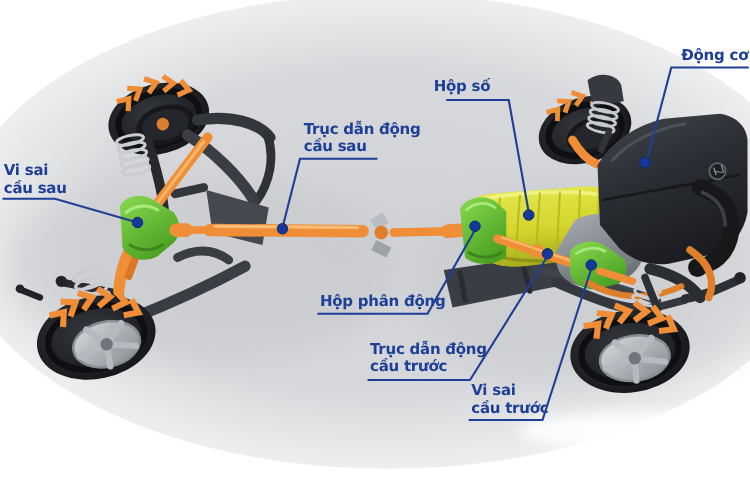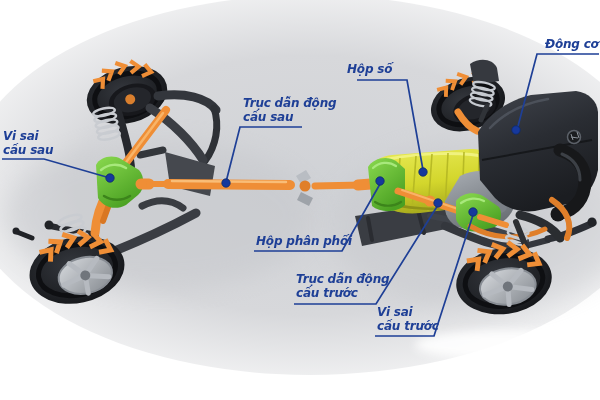--- a/index.html
+++ b/index.html
@@ -3,21 +3,21 @@
 <meta charset="utf-8">
 <style>
   html,body{margin:0;padding:0;background:#ffffff;}
   #stage{
     position:relative;width:600px;height:400px;overflow:hidden;background:#ffffff;
     font-family:"DejaVu Sans","Liberation Sans",sans-serif;
   }
   #scene{position:absolute;left:0;top:0;}
   .lbl{
     position:absolute;
-    font-style:italic;font-weight:bold;font-size:12px;line-height:1.17;
+    font-weight:bold;font-size:12px;line-height:1.17;
     color:#1e3f96;white-space:pre-line;letter-spacing:-0.2px;
     pointer-events:none;
   }
 </style>
 </head>
 <body>
 
 <div id="stage">
 
 <svg id="scene" width="600" height="400" viewBox="0 0 600 400">
@@ -285,19 +285,19 @@
     <circle cx="473" cy="212" r="4.2"></circle>
   </g>
 </svg>
 
 <div class="lbl" style="left:3px;top:129px;">Vi sai
 cầu sau</div>
 <div class="lbl" style="left:243px;top:96px;">Trục dẫn động
 cầu sau</div>
 <div class="lbl" style="left:347px;top:62px;">Hộp số</div>
 <div class="lbl" style="left:545px;top:37px;">Động cơ</div>
-<div class="lbl" style="left:256px;top:234px;">Hộp phân phối</div>
+<div class="lbl" style="left:256px;top:234px;">Hộp phân động</div>
 <div class="lbl" style="left:296px;top:272px;">Trục dẫn động
 cầu trước</div>
 <div class="lbl" style="left:377px;top:305px;">Vi sai
 cầu trước</div>
 
 </div>
 
 </body></html>

